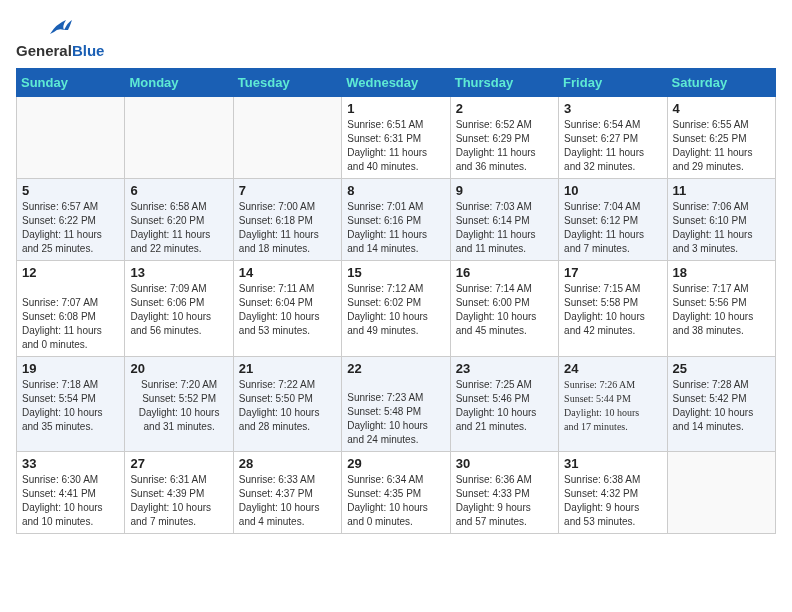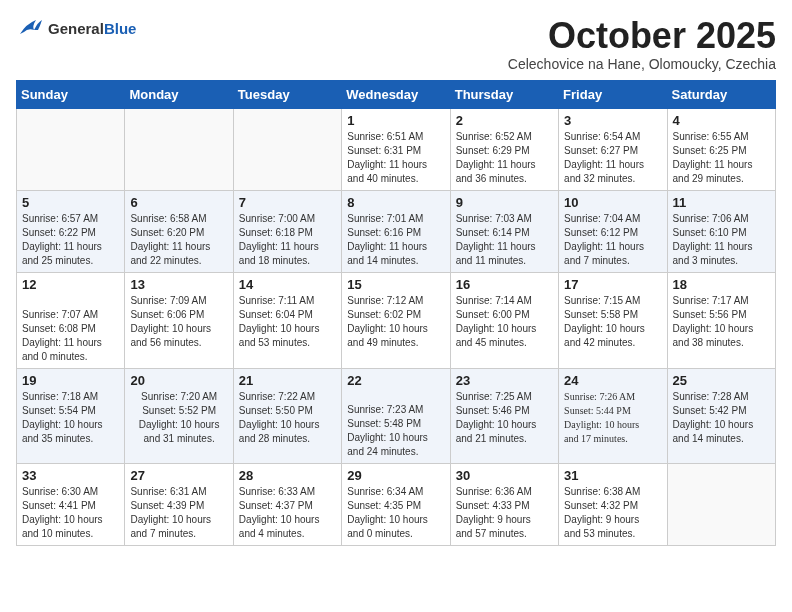--- a/index.html
+++ b/index.html
@@ -11,22 +11,23 @@
       padding: 16px;
     }
     .header-area {
       display: flex;
       align-items: flex-start;
       justify-content: space-between;
       margin-bottom: 8px;
     }
     .logo {
       display: flex;
-      align-items: flex-end;
+      align-items: center;
       gap: 4px;
+      flex-direction: column;
     }
     .logo-text-general {
       font-size: 15px;
       font-weight: bold;
       color: #333;
     }
     .logo-text-blue {
       font-size: 15px;
       font-weight: bold;
       color: #1a5fb4;
@@ -48,21 +49,21 @@
       font-size: 14px;
       color: #444;
     }
     .calendar {
       width: 100%;
       border-collapse: collapse;
       border: 1px solid #ccc;
     }
     .calendar th {
       background: #1a5fb4;
-      color: #ffffff;
+      color: #5eead4;
       font-size: 13px;
       font-weight: bold;
       padding: 6px 4px;
       text-align: left;
       border: 1px solid #1a5fb4;
     }
     .calendar td {
       vertical-align: top;
       border: 1px solid #ccc;
       padding: 4px 5px;
@@ -99,24 +100,20 @@
     <svg class="logo-bird" viewBox="0 0 28 22" xmlns="http://www.w3.org/2000/svg">
       <path d="M4 18 Q10 8 20 4 Q16 10 18 14 Q12 12 8 16 Z" fill="#1a5fb4"></path>
       <path d="M18 14 Q22 6 26 4 Q24 10 22 14 Z" fill="#1a5fb4"></path>
     </svg>
     <div>
       <div>
         <span class="logo-text-general">General</span><span class="logo-text-blue">Blue</span>
       </div>
     </div>
   </div>
-  <div class="title-area">
-    <div class="month-title">October 2025</div>
-    <div class="subtitle">Celechovice na Hane, Olomoucky, Czechia</div>
-  </div>
 </div>
 
 <table class="calendar">
   <thead>
     <tr>
     <th>Sunday</th>
         <th>Monday</th>
         <th>Tuesday</th>
         <th>Wednesday</th>
         <th>Thursday</th>

